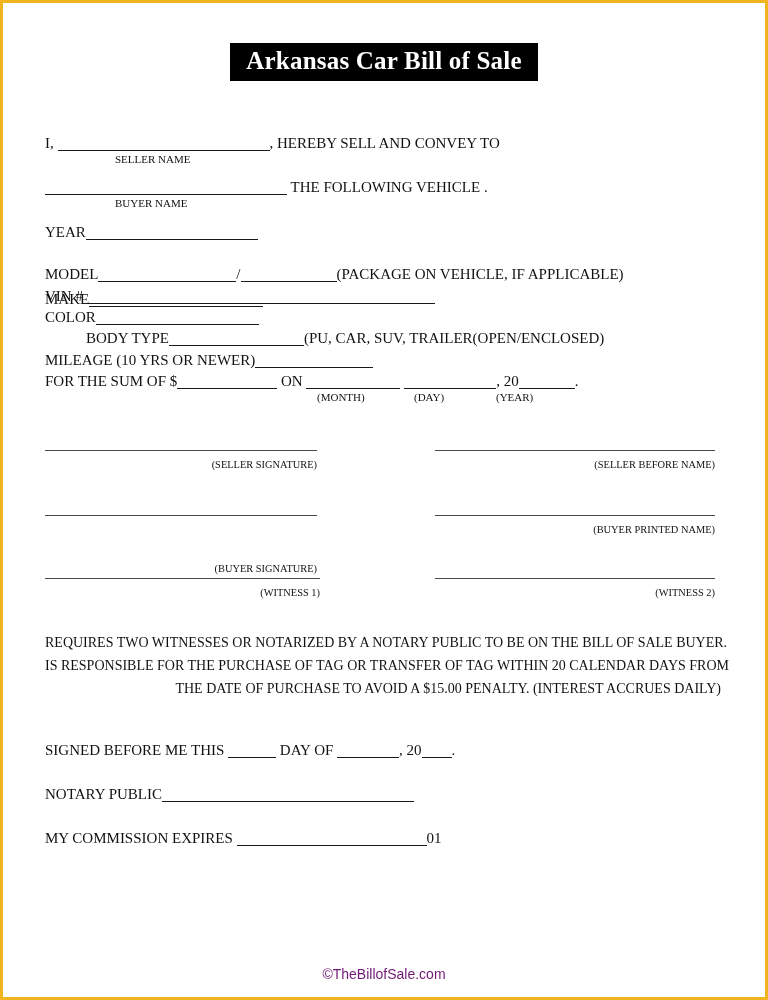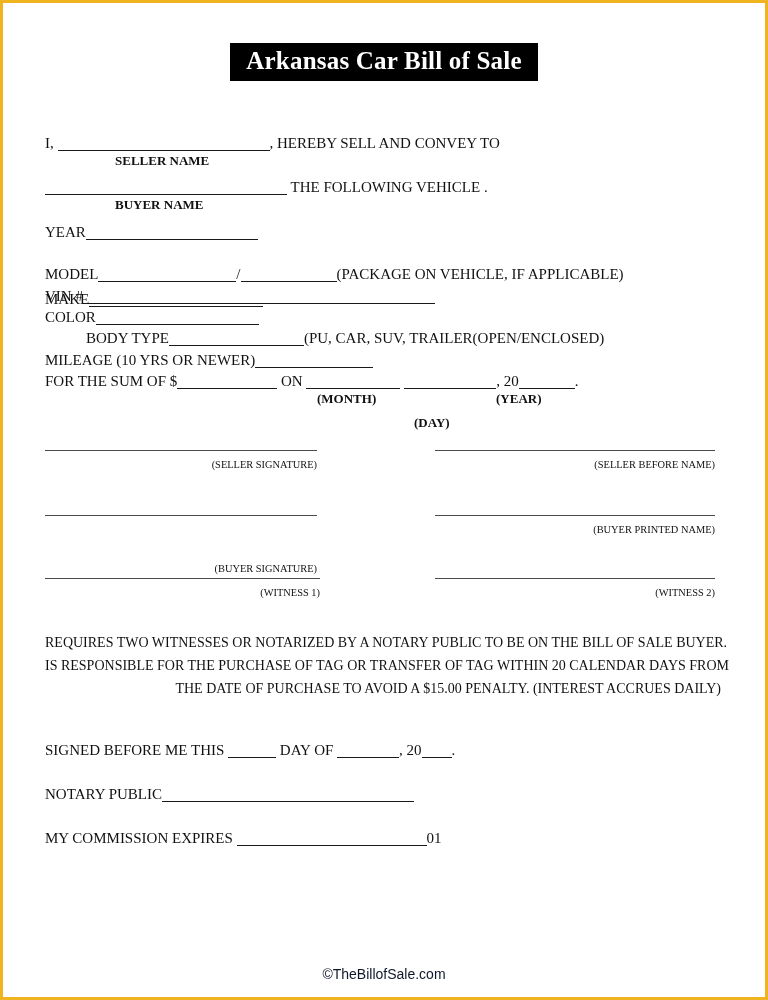--- a/index.html
+++ b/index.html
@@ -40,24 +40,23 @@
   }
   .ln {
     position: absolute;
     font-size: 15px;
     line-height: 1.1;
     white-space: nowrap;
     font-family: Liberation Serif, serif;
   }
   .sub {
     position: absolute;
-    font-size: 13px;
+    font-size: 11px;
     line-height: 1;
     white-space: nowrap;
-    font-weight: bold;
   }
 
   
   .fill {
     display: inline-block;
     border-bottom: 1.3px solid #1a1a1a;
     vertical-align: -3px;
     height: 12px;
   }
 
@@ -86,21 +85,21 @@
   .para div { white-space: nowrap; }
 
   
   .footer {
     position: absolute;
     left: 0;
     width: 100%;
     text-align: center;
     font-family: "Liberation Sans", "DejaVu Sans", sans-serif;
     font-size: 14px;
-    color: #0f172a;
+    color: #701a75;
   }
 </style>
 </head>
 <body>
 
 <div class="page">
 
   <div class="title-wrap">
     <div class="title-bar">Arkansas Car Bill of Sale</div>
   </div>
@@ -144,21 +143,21 @@
     <span>MILEAGE (10 YRS OR NEWER)</span><span class="fill" style="width:118px;"></span>
   </div>
 
   <div class="ln" style="left:42px; top:370px;">
     <span>FOR THE SUM OF $</span><span class="fill" style="width:100px;"></span>
     <span>ON</span>
     <span class="fill" style="width:94px;"></span>
     <span class="fill" style="width:92px;"></span><span>, 20</span><span class="fill" style="width:56px;"></span><span>.</span>
   </div>
   <div class="sub" style="left:314px; top:389px;">(MONTH)</div>
-  <div class="sub" style="left:411px; top:389px;margin-top:24px;">(DAY)</div>
+  <div class="sub" style="left:411px; top:389px;">(DAY)</div>
   <div class="sub" style="left:493px; top:389px;">(YEAR)</div>
 
   <div class="sigline" style="left:42px; top:447px; width:272px;"></div>
   <div class="sigcap" style="left:42px; top:456px; width:272px;">(SELLER SIGNATURE)</div>
 
   <div class="sigline" style="left:432px; top:447px; width:280px;"></div>
   <div class="sigcap" style="left:432px; top:456px; width:280px;">(SELLER BEFORE NAME)</div>
 
   <div class="sigline" style="left:42px; top:512px; width:272px;"></div>
   <div class="sigcap" style="left:42px; top:521px; width:272px;margin-top:39px;">(BUYER SIGNATURE)</div>

